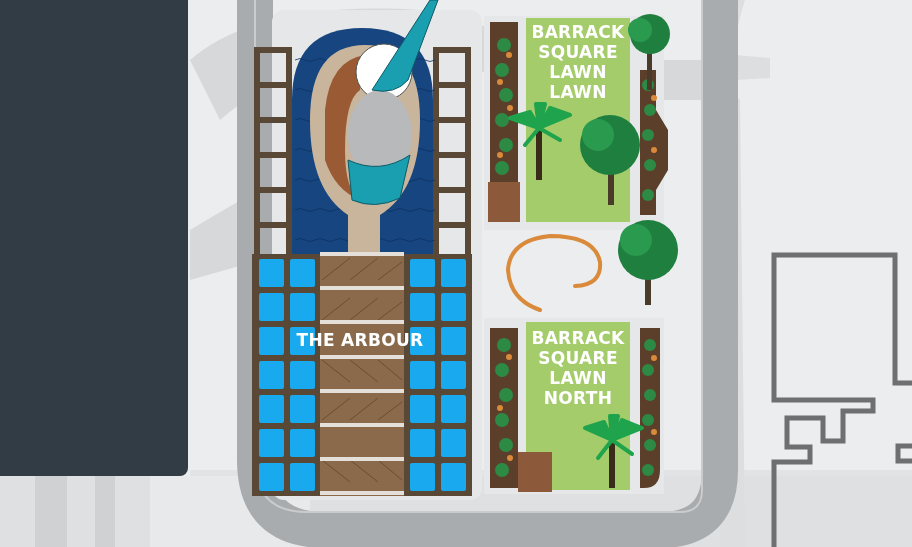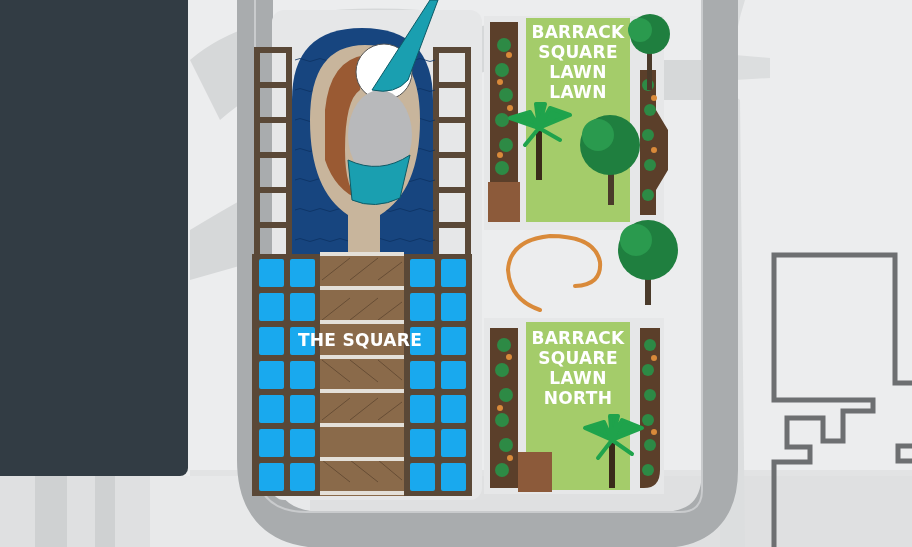--- a/index.html
+++ b/index.html
@@ -215,21 +215,21 @@
 
   <path d="M540 310 Q510 300 508 270 Q510 240 550 236 Q595 236 600 262 Q602 285 575 286" fill="none" stroke="#d98a3a" stroke-width="4" stroke-linecap="round"></path>
 </svg>
 
 <svg class="abs" width="912" height="547" style="left:0;top:0;">
   <path d="M774 547 L774 462 L810 462 L810 447 L787 447 L787 418 L823 418 L823 441 L843 441 L843 411 L873 411 L873 400 L774 400 L774 255 L895 255 L895 383 L912 383" fill="none" stroke="#6d6f71" stroke-width="5"></path>
   <path d="M912 446 L898 446 L898 461 L912 461" fill="none" stroke="#6d6f71" stroke-width="5"></path>
 </svg>
 
 <div class="lbl" style="left:280px;top:330px;width:160px;">
-  <span>THE SQUARE</span>
+  <span>THE ARBOUR</span>
 </div>
 
 <div class="lbl" style="left:526px;top:22px;width:104px;">
   <span>BARRACK</span>
   <span>SQUARE</span>
   <span>LAWN</span>
   <span>LAWN</span>
 </div>
 
 <div class="lbl" style="left:526px;top:328px;width:104px;">

